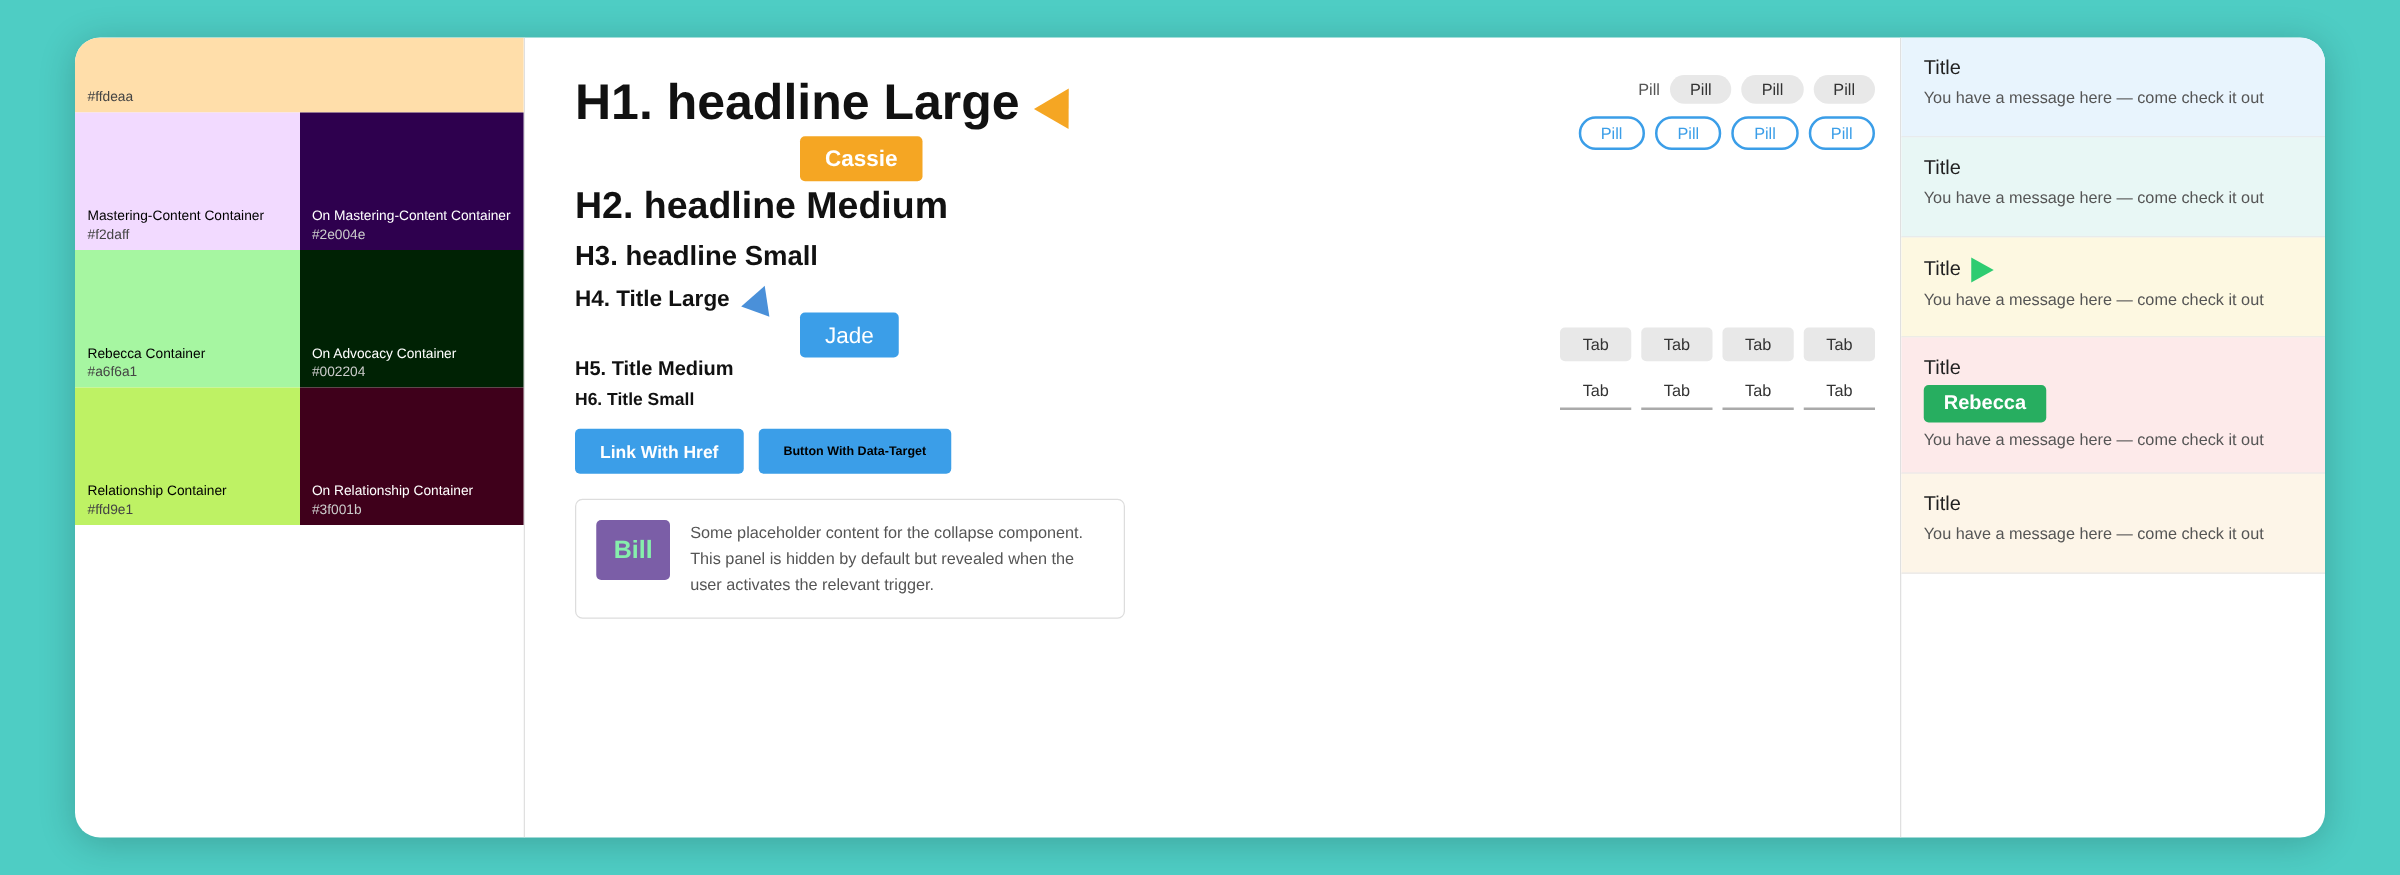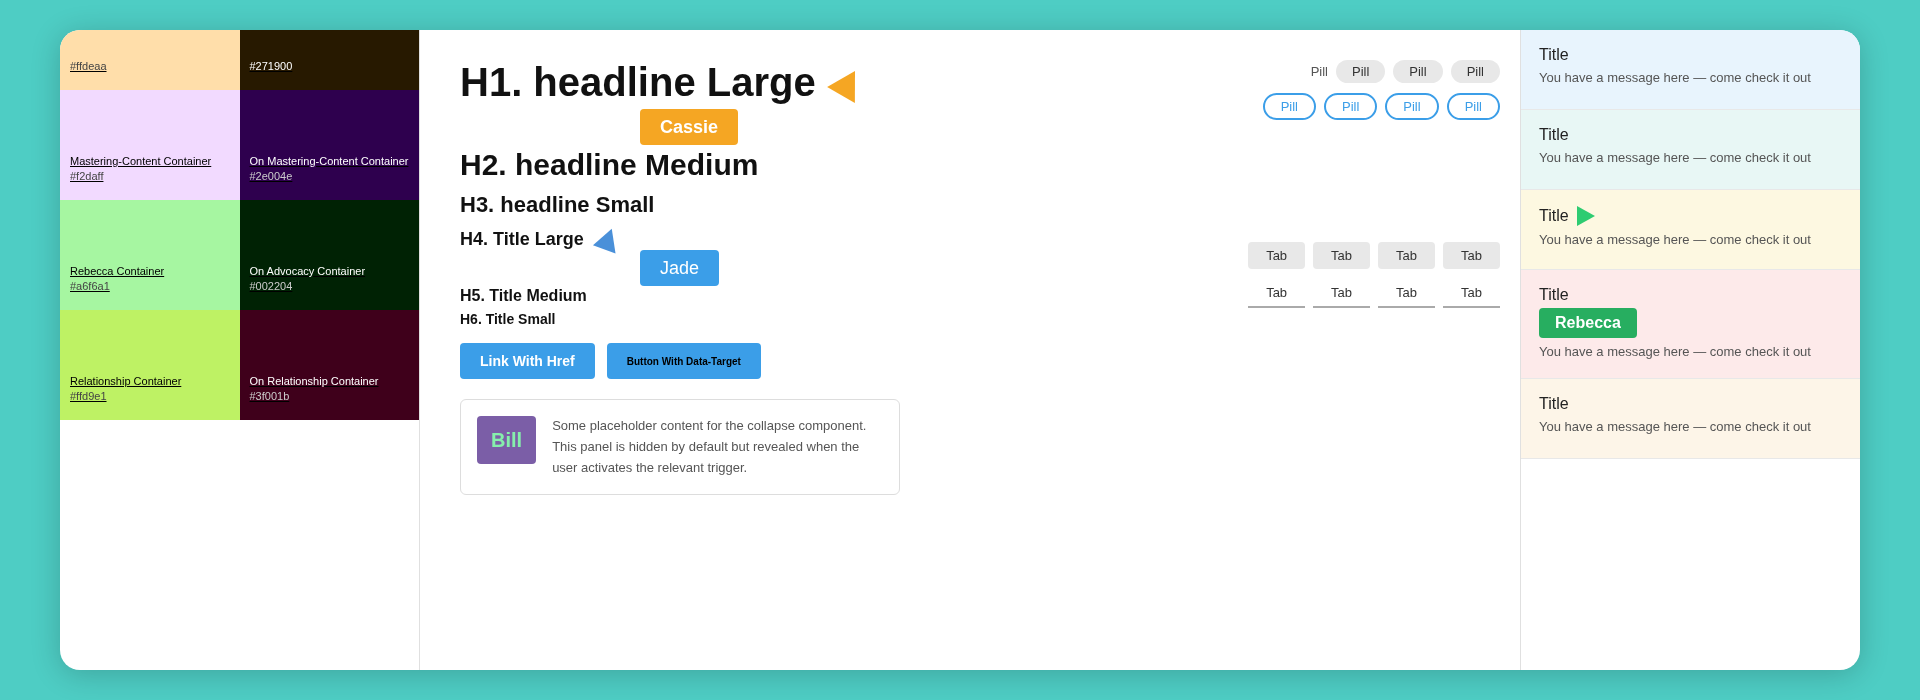--- a/index.html
+++ b/index.html
@@ -30,23 +30,22 @@
     }
     .color-row {
       display: flex;
       height: 110px;
     }
     .color-cell {
       flex: 1;
       display: flex;
       flex-direction: column;
       justify-content: flex-end;
-      padding: 18px 10px;
+      padding: 6px 10px;
       font-size: 12px;
-      text-decoration: underline;
     }
     .color-cell .label {
       font-size: 11px;
       line-height: 1.3;
     }
     .color-cell .hex {
       font-size: 11px;
       margin-top: 2px;
       color: #444;
     }
@@ -136,21 +135,21 @@
       padding: 4px 16px;
       border-radius: 20px;
       font-size: 13px;
       background: transparent;
       color: #3b9ee8;
       border: 2px solid #3b9ee8;
     }
 
     .tabs-section {
       position: absolute;
-      top: 212px;
+      top: 232px;
       right: 20px;
       width: 320px;
     }
     .tab-row {
       display: flex;
       gap: 8px;
       margin-bottom: 10px;
       justify-content: flex-end;
     }
     .tab {
@@ -261,23 +260,20 @@
 <body>
 
 <div class="main-container">
 
   <div class="left-panel">
 
     <div class="top-row">
       <div class="color-cell" style="background:#ffdeaa;">
         <span class="hex">#ffdeaa</span>
       </div>
-      <div class="color-cell" style="background:#271900;">
-        <span class="hex" style="color:white;">#271900</span>
-      </div>
     </div>
 
     <div class="color-row">
       <div class="color-cell" style="background:#f2daff;">
         <span class="label">Mastering-Content Container</span>
         <span class="hex">#f2daff</span>
       </div>
       <div class="color-cell" style="background:#2e004e;">
         <span class="label" style="color:white;">On Mastering-Content Container</span>
         <span class="hex" style="color:#ccc;">#2e004e</span>

